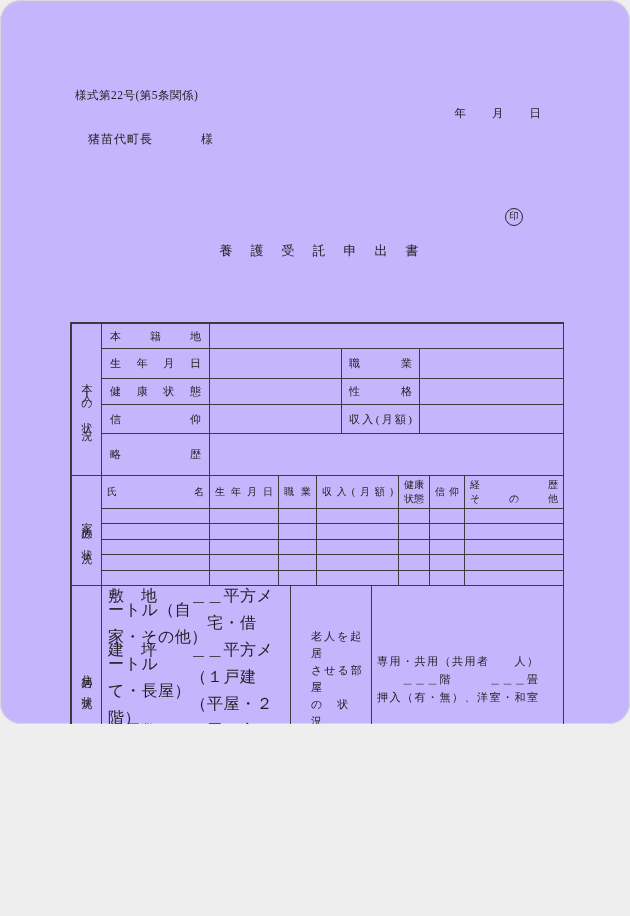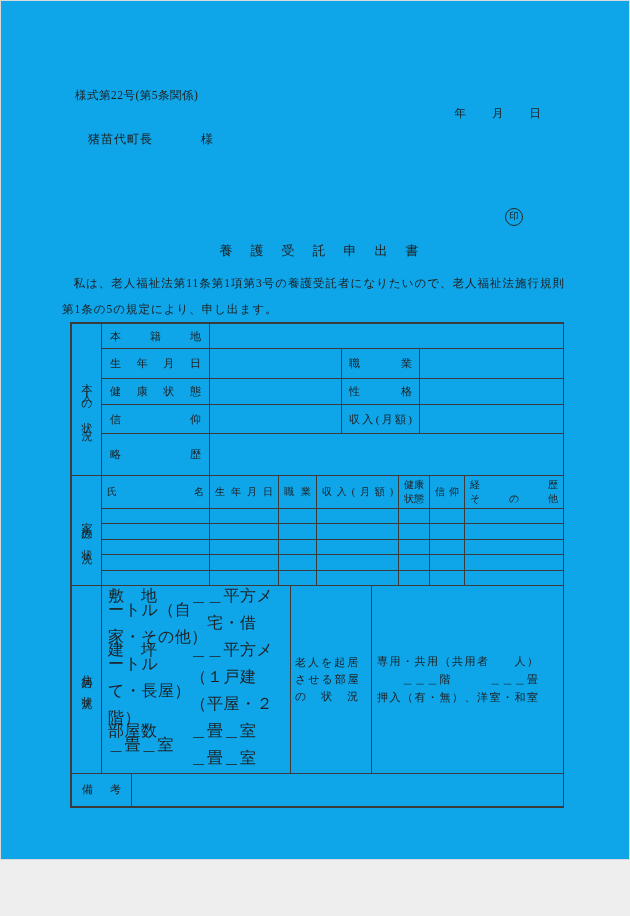--- a/index.html
+++ b/index.html
@@ -1,24 +1,25 @@
 <!DOCTYPE html>
 <html><head>
 <meta charset="utf-8">
 <style>
   html,body { margin:0; padding:0; background:#eee; }
   .page {
     position: relative;
-    width: 630px; height: 860px;
-    background: #0ea5e9;
+    width: 630px; height: 724px;
+    background: #c4b5fd;
     font-family: "Liberation Serif", "DejaVu Serif", serif;
     color: #1e1e1e;
     box-shadow: inset 0 0 0 1px #d9d9d9;
     overflow: hidden;
     margin: 0 auto;
+    border-radius: 21px;
   }
   .abs { position: absolute; }
   .form-number { left:75px; top:88px; font-size:11.5px; letter-spacing:0.5px; }
   .date-line { top:106px; right:88px; font-size:11.5px; letter-spacing:1px; }
   .addressee-row { left:88px; top:131px; font-size:12px; letter-spacing:1px; }
   .honorific { margin-left:48px; }
   .contact-block { left:338px; top:174px; font-size:11.5px; line-height:22px; letter-spacing:1px; }
   .seal-circle {
     left:505px; top:208px;
     width:16px; height:16px;
@@ -44,21 +45,21 @@
   .vtext { writing-mode:vertical-rl; text-orientation:upright; display:inline-block; font-size:11px; }
   .vA { letter-spacing:9px; margin-bottom:-9px; }
   .vB { letter-spacing:5px; margin-bottom:-5px; }
   .vC { letter-spacing:3px; margin-bottom:-3px; }
 
   td.jl { text-align:justify; text-align-last:justify; padding:0 8px; vertical-align:middle; }
   td.lbl2 { padding:0 7px; }
   td.hdr { font-size:10px; text-align:justify; text-align-last:justify; padding:0 5px; vertical-align:middle; }
   .pre { white-space:pre-line; }
   td.dwelling { font-size:16px; line-height:13.5px; letter-spacing:0.5px; padding:3px 2px 8px 6px; vertical-align:top; white-space:pre-line; }
-  td.room-label { font-size:11px; line-height:17px; letter-spacing:2px; padding-left:4px; vertical-align:middle; white-space:pre-line; }
+  td.room-label { font-size:11px; line-height:17px; letter-spacing:2px; padding-left:20px; vertical-align:middle; white-space:pre-line; }
   td.room-details { font-size:11px; line-height:18px; letter-spacing:1.5px; padding:0 5px; vertical-align:middle; white-space:pre-line;margin-left:20px; }
   td.blabel { text-align:justify; text-align-last:justify; padding:0 6px; vertical-align:middle; font-size:11px; }
   td.rlabel { text-align:justify; text-align-last:justify; padding:0 10px; vertical-align:middle; font-size:11px; }
 </style>
 </head>
 <body>
 
 <div class="page">
 
   <div class="abs form-number">様式第22号(第5条関係)</div>
@@ -69,24 +70,20 @@
     <span>猪苗代町長</span><span class="honorific">様</span>
   </div>
 
 
   <div class="abs seal-circle">
     <span>印</span>
   </div>
 
   <div class="abs form-title">養護受託申出書</div>
 
-  <div class="abs intro">
-    <div class="indent">私は、老人福祉法第11条第1項第3号の養護受託者になりたいので、老人福祉法施行規則</div>
-    <div>第1条の5の規定により、申し出ます。</div>
-  </div>
 
   <div class="abs form-table">
 
     <table class="sec">
       <colgroup>
           <col style="width:30px">
           <col style="width:108px">
           <col style="width:132px">
           <col style="width:78px">
           <col style="width:144px">

